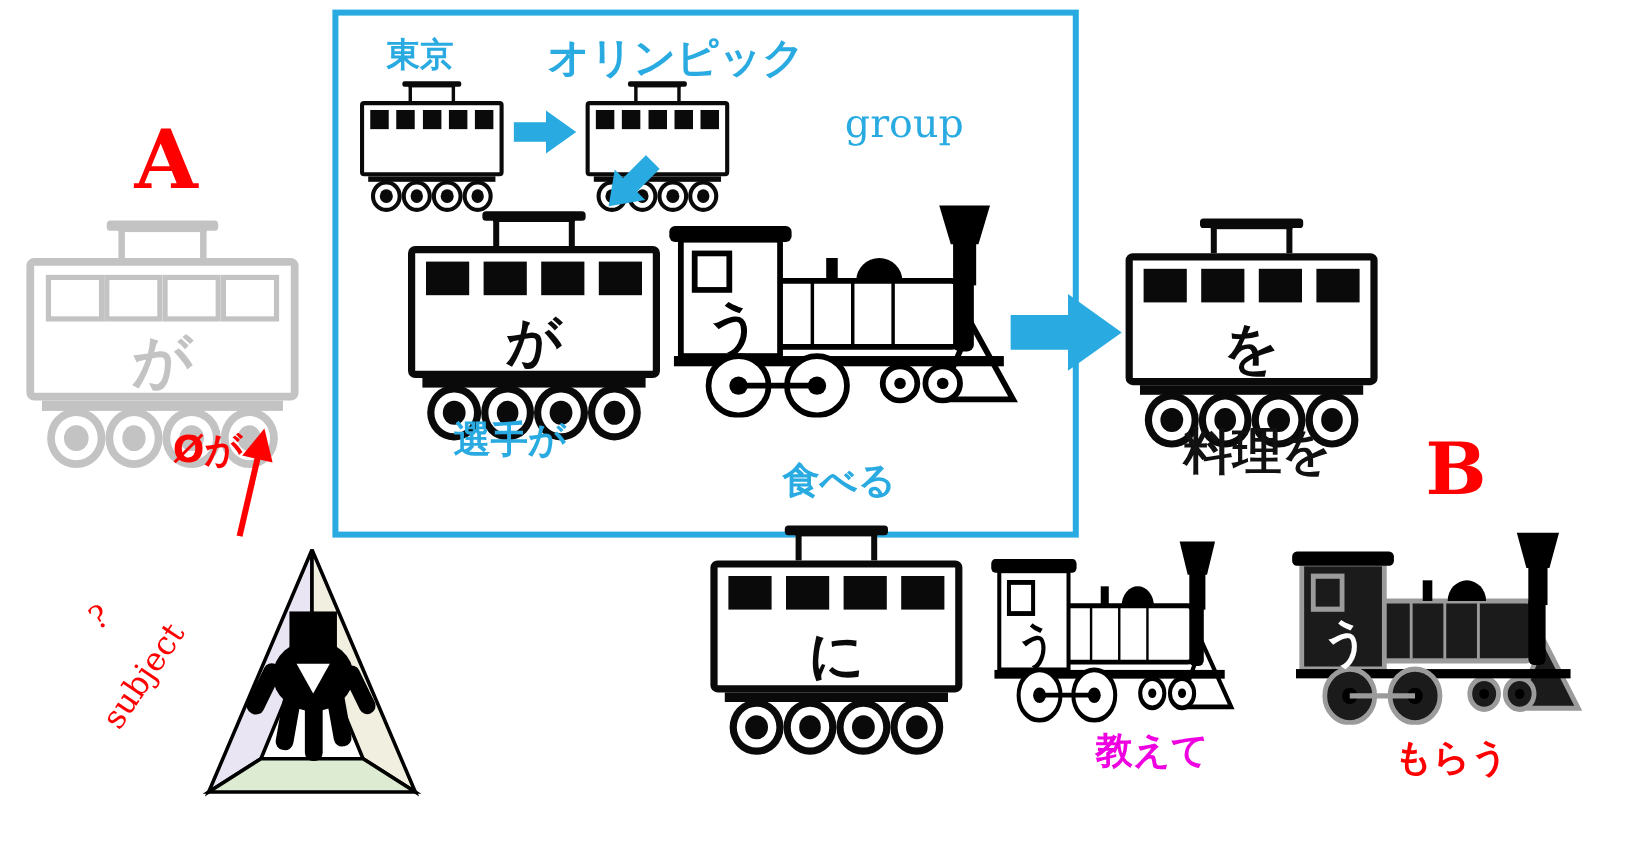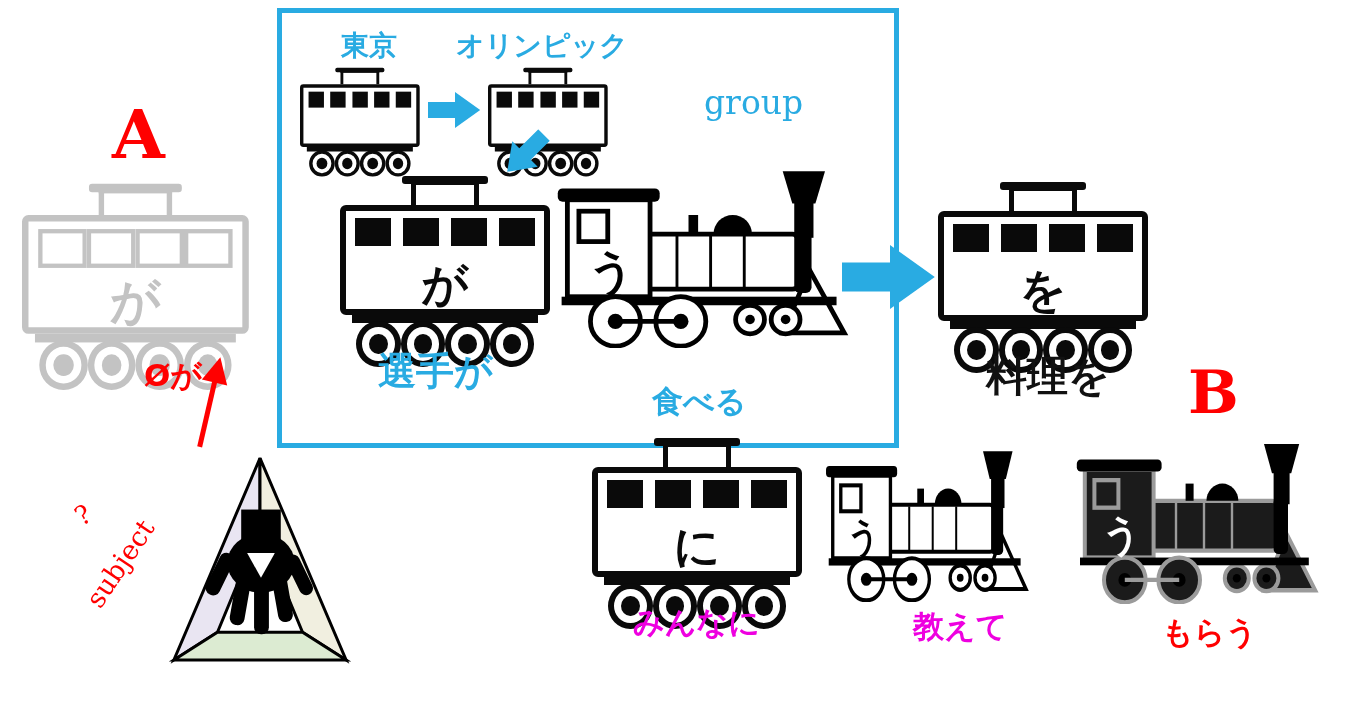--- a/index.html
+++ b/index.html
@@ -83,22 +83,22 @@
   
   .block-arrow polygon { fill:var(--cyan); }
 </style>
 </head>
 <body>
 
 <div class="abs" style="left:0;top:0;width:1360px;height:701px;">
 
   <div class="abs mod-box" style="left:277px;top:8px;width:612px;height:430px;"></div>
 
-  <div class="abs caption cyan-t" style="left:322px;top:32px;font-size:28px;margin-left:19px;">東京</div>
-  <div class="abs caption cyan-t" style="left:456px;top:32px;font-size:28px;">オリンピック</div>
+  <div class="abs caption cyan-t" style="left:322px;top:32px;font-size:28px;">東京</div>
+  <div class="abs caption cyan-t" style="left:456px;top:32px;font-size:35px;">オリンピック</div>
   <div class="abs modifier-note" style="left:704px;top:86px;">group</div>
 
   <div class="carriage small" style="left:300px;top:70px;">
     <div class="cupola"></div>
     <div class="car-body">
       <div class="windows">
         <span class="window"></span>
         <span class="window"></span>
         <span class="window"></span>
         <span class="window"></span>
@@ -184,21 +184,21 @@
       <rect x="10" y="146" width="286" height="9" class="solid"></rect>
       <circle class="s" cx="66" cy="172" r="26" fill="var(--body)"></circle>
       <circle class="s" cx="134" cy="172" r="26" fill="var(--body)"></circle>
       <circle cx="66" cy="172" r="8" class="solid"></circle>
       <circle cx="134" cy="172" r="8" class="solid"></circle>
       <line class="s" x1="66" y1="172" x2="134" y2="172"></line>
       <text class="particle-text" x="62" y="136" text-anchor="middle">う</text>
     </svg>
   </div>
 
-  <div class="abs caption cyan-t" style="left:378px;top:352px;font-size:38px;">選手が</div>
+  <div class="abs caption cyan-t" style="left:378px;top:352px;font-size:31px;">選手が</div>
   <div class="abs caption cyan-t" style="left:652px;top:352px;font-size:31px;margin-top:34px;">食べる</div>
 
   <svg class="abs block-arrow" style="left:842px;top:240px;" width="96" height="74" viewBox="0 0 60 44">
     <polygon points="0,13 30,13 30,2 58,22 30,42 30,31 0,31"></polygon>
   </svg>
 
   <div class="carriage" style="left:938px;top:186px;">
     <div class="cupola"></div>
     <div class="car-body">
       <div class="windows">
@@ -341,17 +341,16 @@
       <rect x="10" y="146" width="286" height="9" class="solid"></rect>
       <circle class="s" cx="66" cy="172" r="26" fill="var(--body)"></circle>
       <circle class="s" cx="134" cy="172" r="26" fill="var(--body)"></circle>
       <circle cx="66" cy="172" r="8" class="solid"></circle>
       <circle cx="134" cy="172" r="8" class="solid"></circle>
       <line class="s" x1="66" y1="172" x2="134" y2="172"></line>
       <text class="particle-text" x="62" y="136" text-anchor="middle">う</text>
     </svg>
   </div>
 
-  <div class="abs caption magenta-t" style="left:633px;top:607px;font-size:31px;">みんなに</div>
   <div class="abs caption magenta-t" style="left:913px;top:613px;font-size:31px;font-family:Liberation Mono, monospace;">教えて</div>
   <div class="abs caption red-t" style="left:1162px;top:617px;font-size:31px;">もらう</div>
 
 </div>
 
 </body></html>

